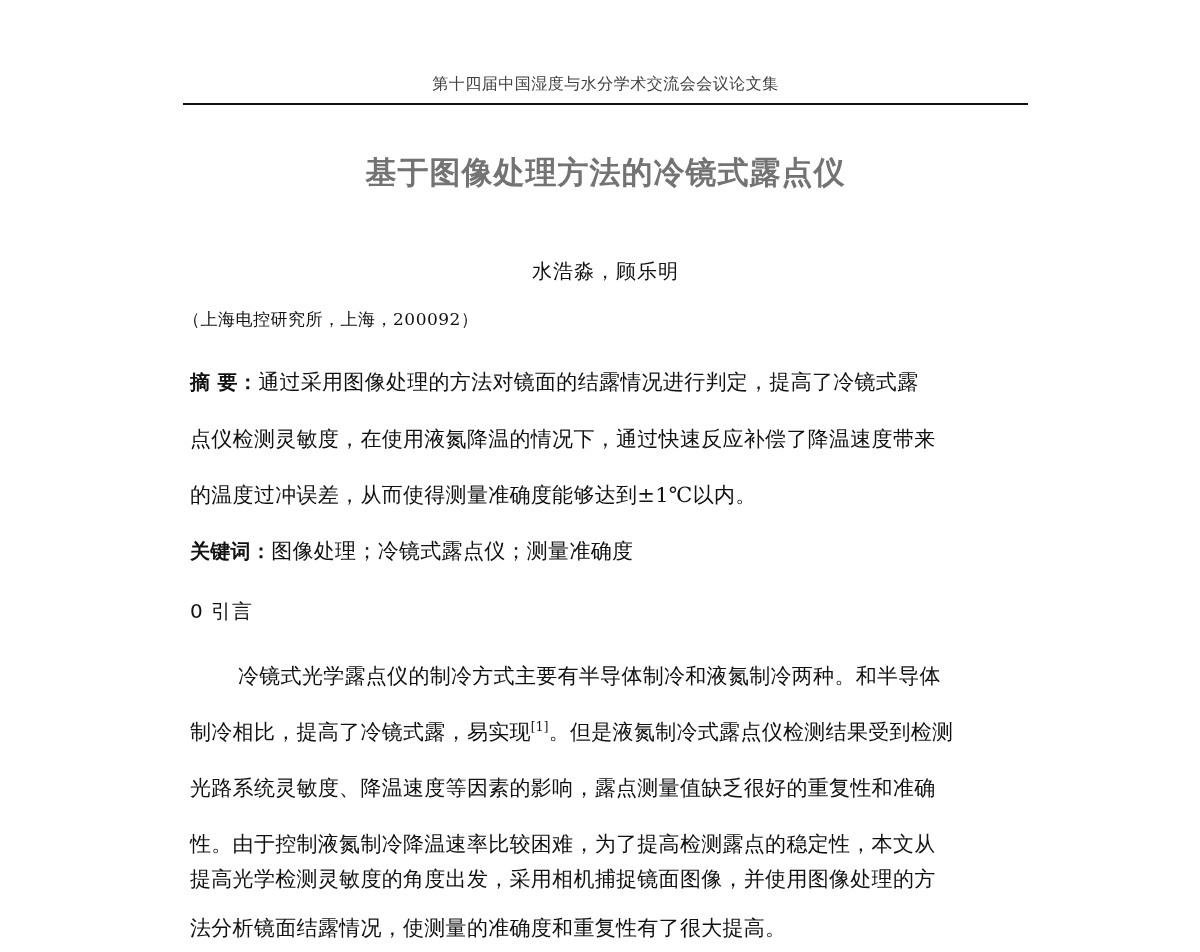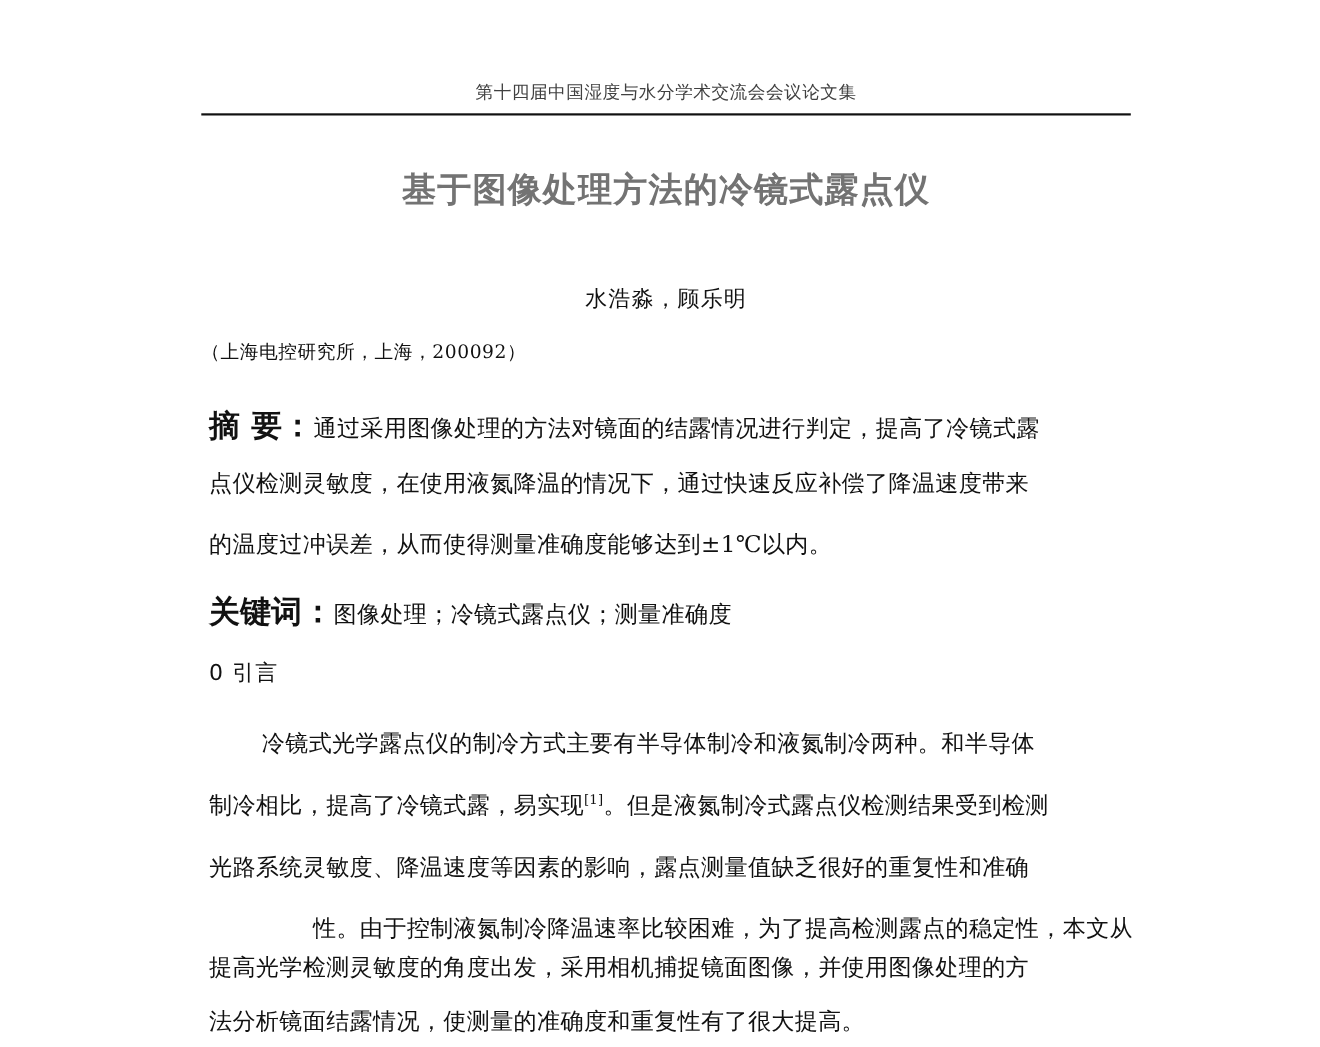--- a/index.html
+++ b/index.html
@@ -72,21 +72,21 @@
       position: absolute;
       left: 190px;
       width: 840px;
       font-size: 21px;
       white-space: nowrap;
       letter-spacing: 0.3px;
     }
     .label-bold {
       font-family: "DejaVu Sans", "Liberation Sans", sans-serif;
       font-weight: bold;
-      font-size: 28px;
+      font-size: 20px;
     }
     .section-heading {
       position: absolute;
       left: 190px;
       top: 598px;
       font-family: "DejaVu Sans", "Liberation Sans", sans-serif;
       font-size: 20px;
       letter-spacing: 1px;
     }
     sup {
@@ -118,17 +118,17 @@
     <span class="label-bold">关键词：</span><span>图像处理；冷镜式露点仪；测量准确度</span>
   </div>
 
   <div class="section-heading">0 引言</div>
 
   <div class="body-line" style="top:662px; left:238px;">冷镜式光学露点仪的制冷方式主要有半导体制冷和液氮制冷两种。和半导体</div>
   <div class="body-line" style="top:718px;">
     <span>制冷相比，提高了冷镜式露，易实现</span><sup>[1]</sup><span>。但是液氮制冷式露点仪检测结果受到检测</span>
   </div>
   <div class="body-line" style="top:774px;">光路系统灵敏度、降温速度等因素的影响，露点测量值缺乏很好的重复性和准确</div>
-  <div class="body-line" style="top:830px;text-align:right;">性。由于控制液氮制冷降温速率比较困难，为了提高检测露点的稳定性，本文从</div>
+  <div class="body-line" style="top:830px;">性。由于控制液氮制冷降温速率比较困难，为了提高检测露点的稳定性，本文从</div>
   <div class="body-line" style="top:865px;">提高光学检测灵敏度的角度出发，采用相机捕捉镜面图像，并使用图像处理的方</div>
   <div class="body-line" style="top:914px;">法分析镜面结露情况，使测量的准确度和重复性有了很大提高。</div>
 
 </div>
 
 </body></html>

